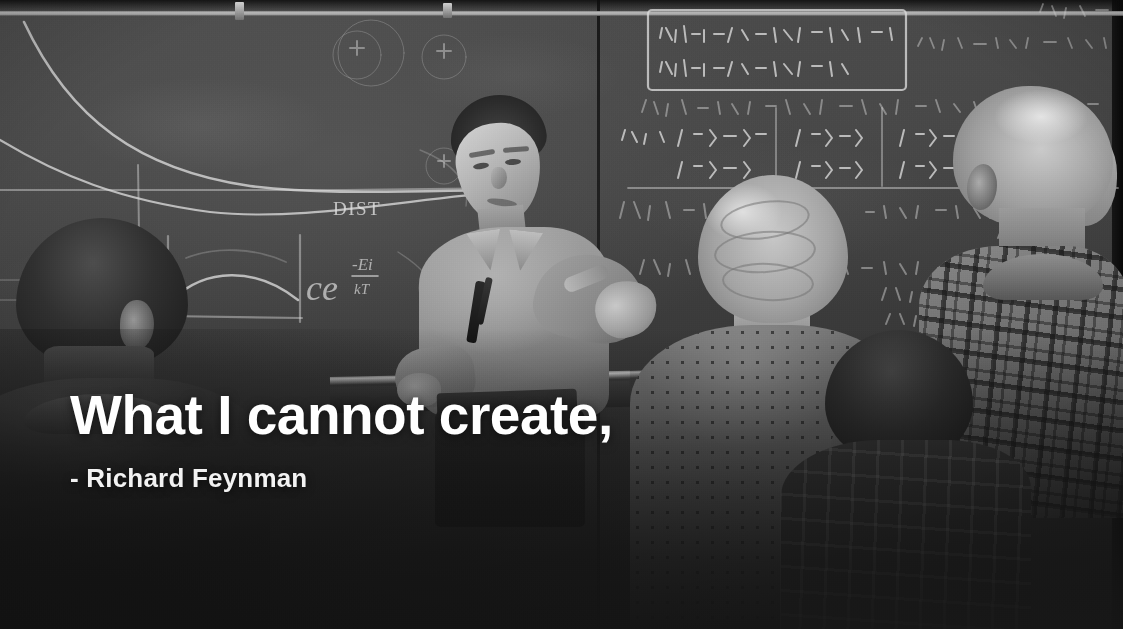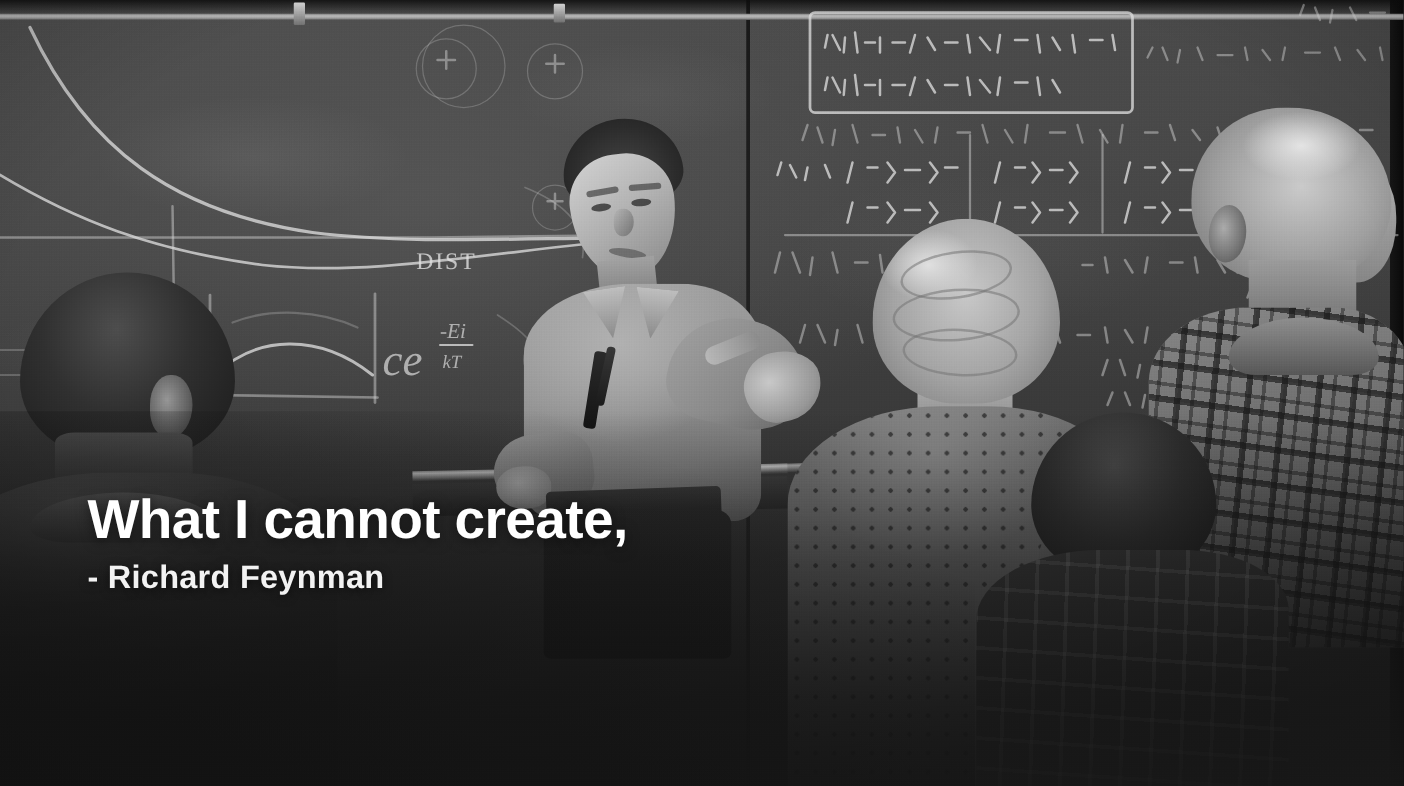--- a/index.html
+++ b/index.html
@@ -467,28 +467,29 @@
 
   
   #quote-block {
     position: absolute;
     left: 70px;
     top: 385px;
     width: 640px;
   }
   .quote-line {
     color: #ffffff;
-    font-size: 44px;
+    font-size: 55px;
     font-weight: bold;
     line-height: 61px;
     letter-spacing: -0.5px;
     white-space: nowrap;
     text-shadow: 0 2px 10px rgba(0,0,0,0.55);
   }
   #quote-attribution {
+    margin-top: 17px;
     color: #f2f2f2;
     font-size: 26px;
     font-weight: bold;
     letter-spacing: 0.2px;
     white-space: nowrap;
     text-shadow: 0 2px 8px rgba(0,0,0,0.6);
   }
 </style>
 </head>
 <body>

